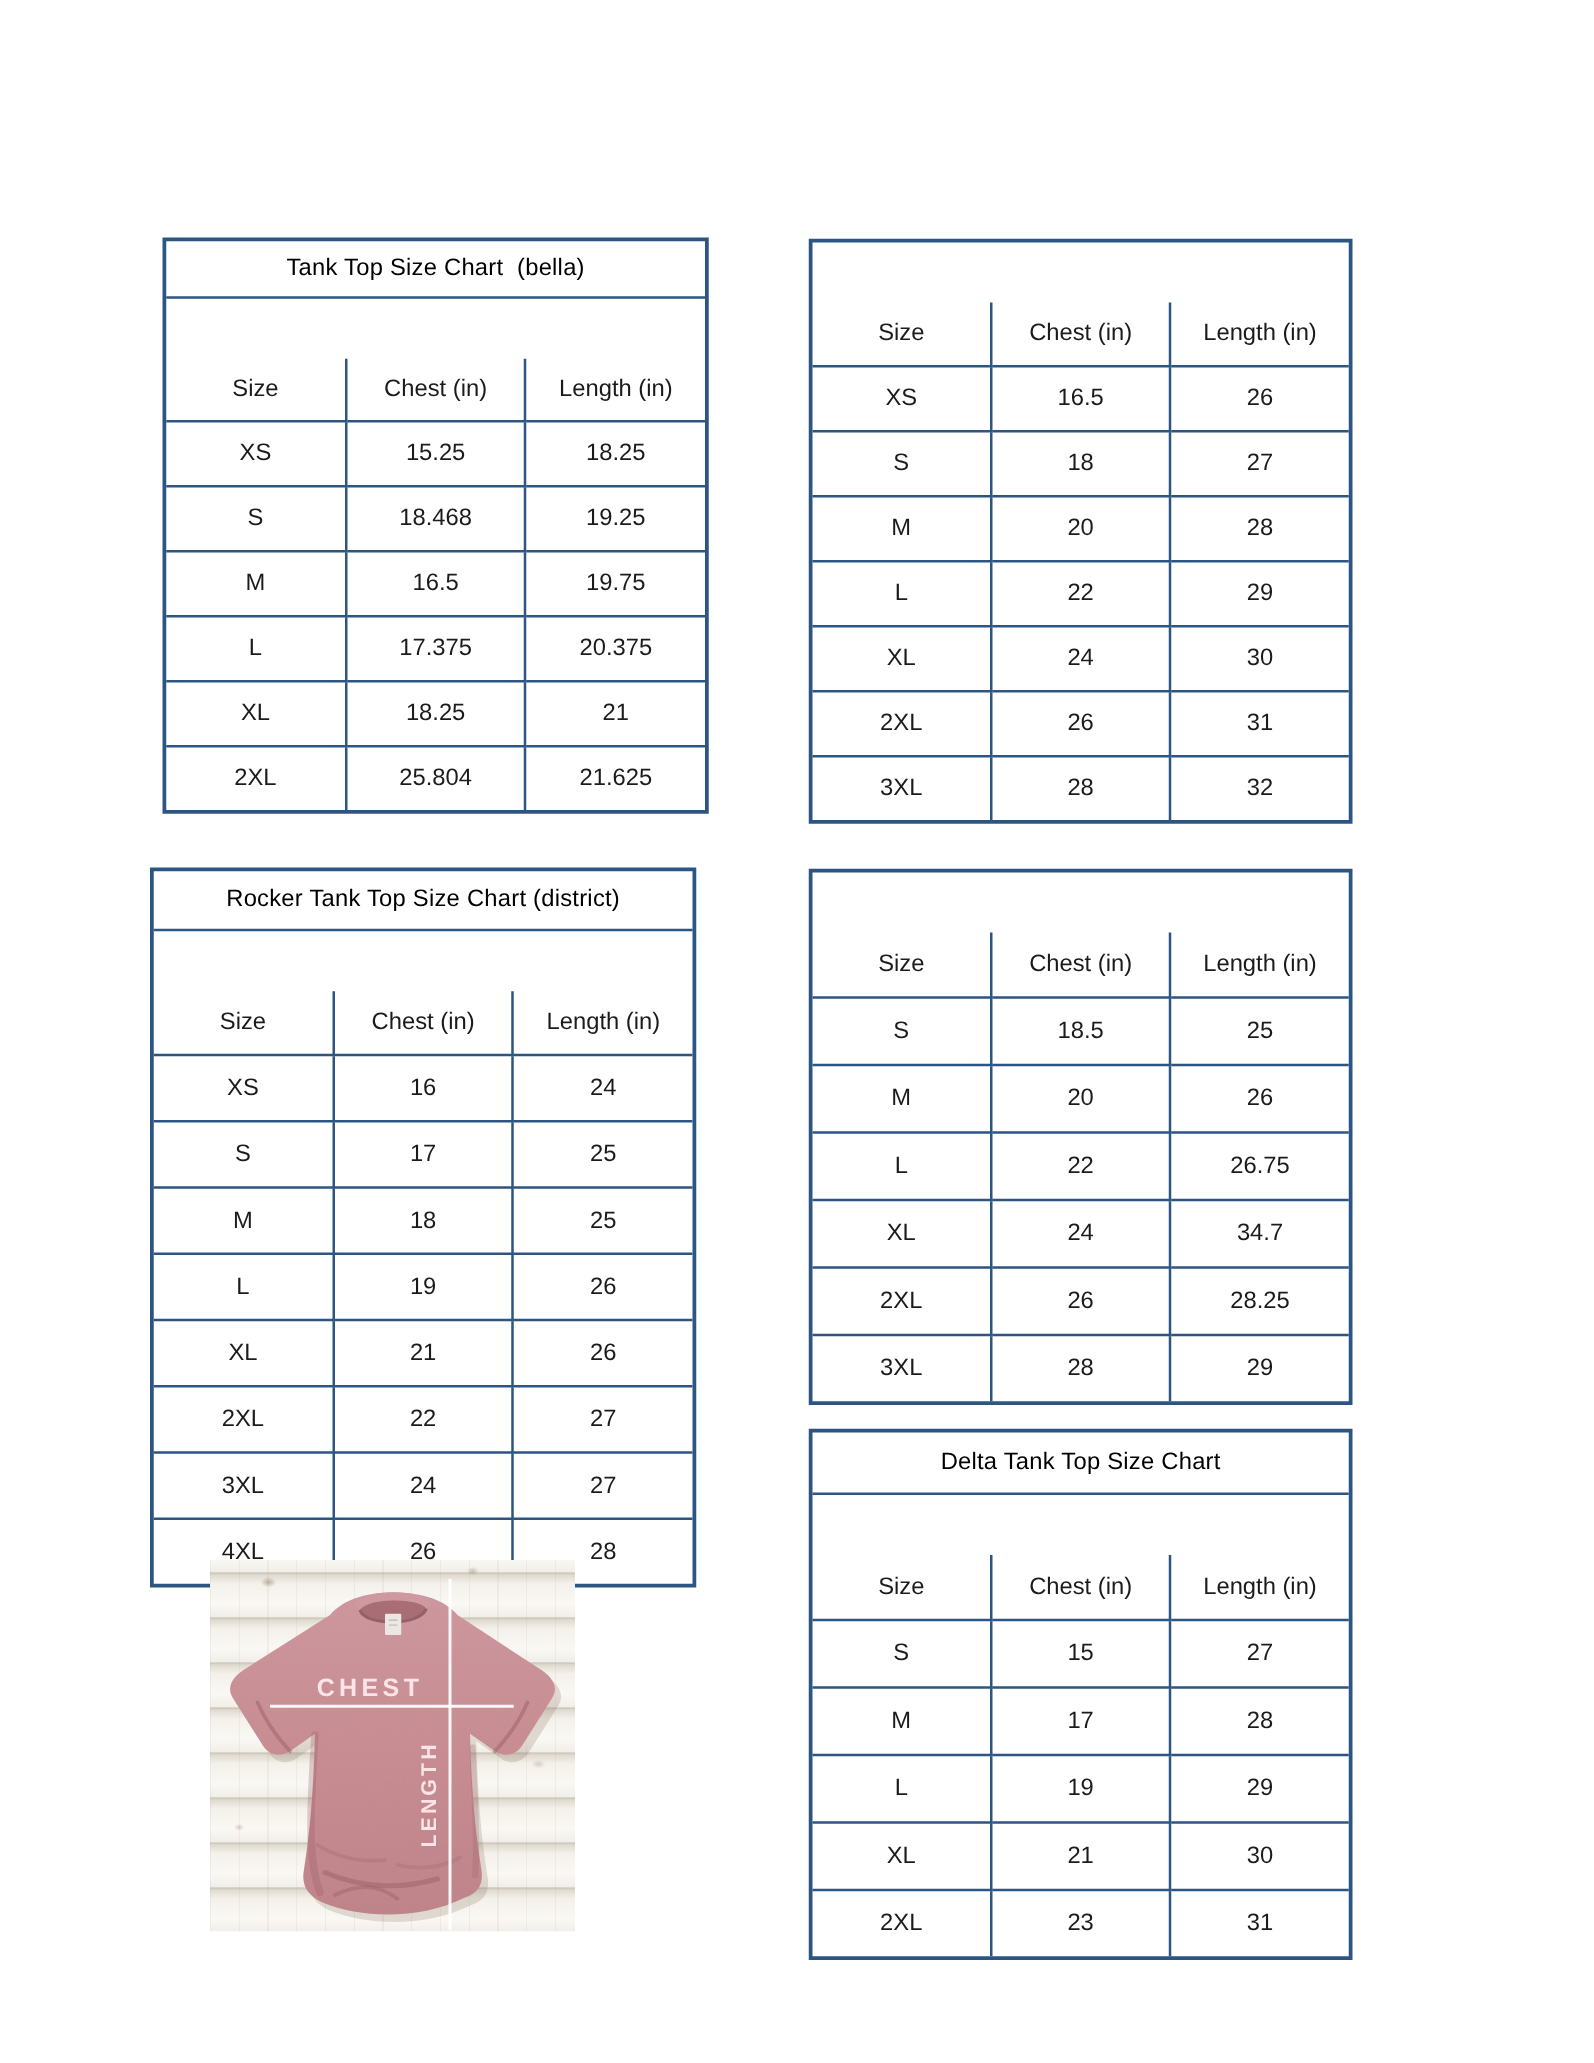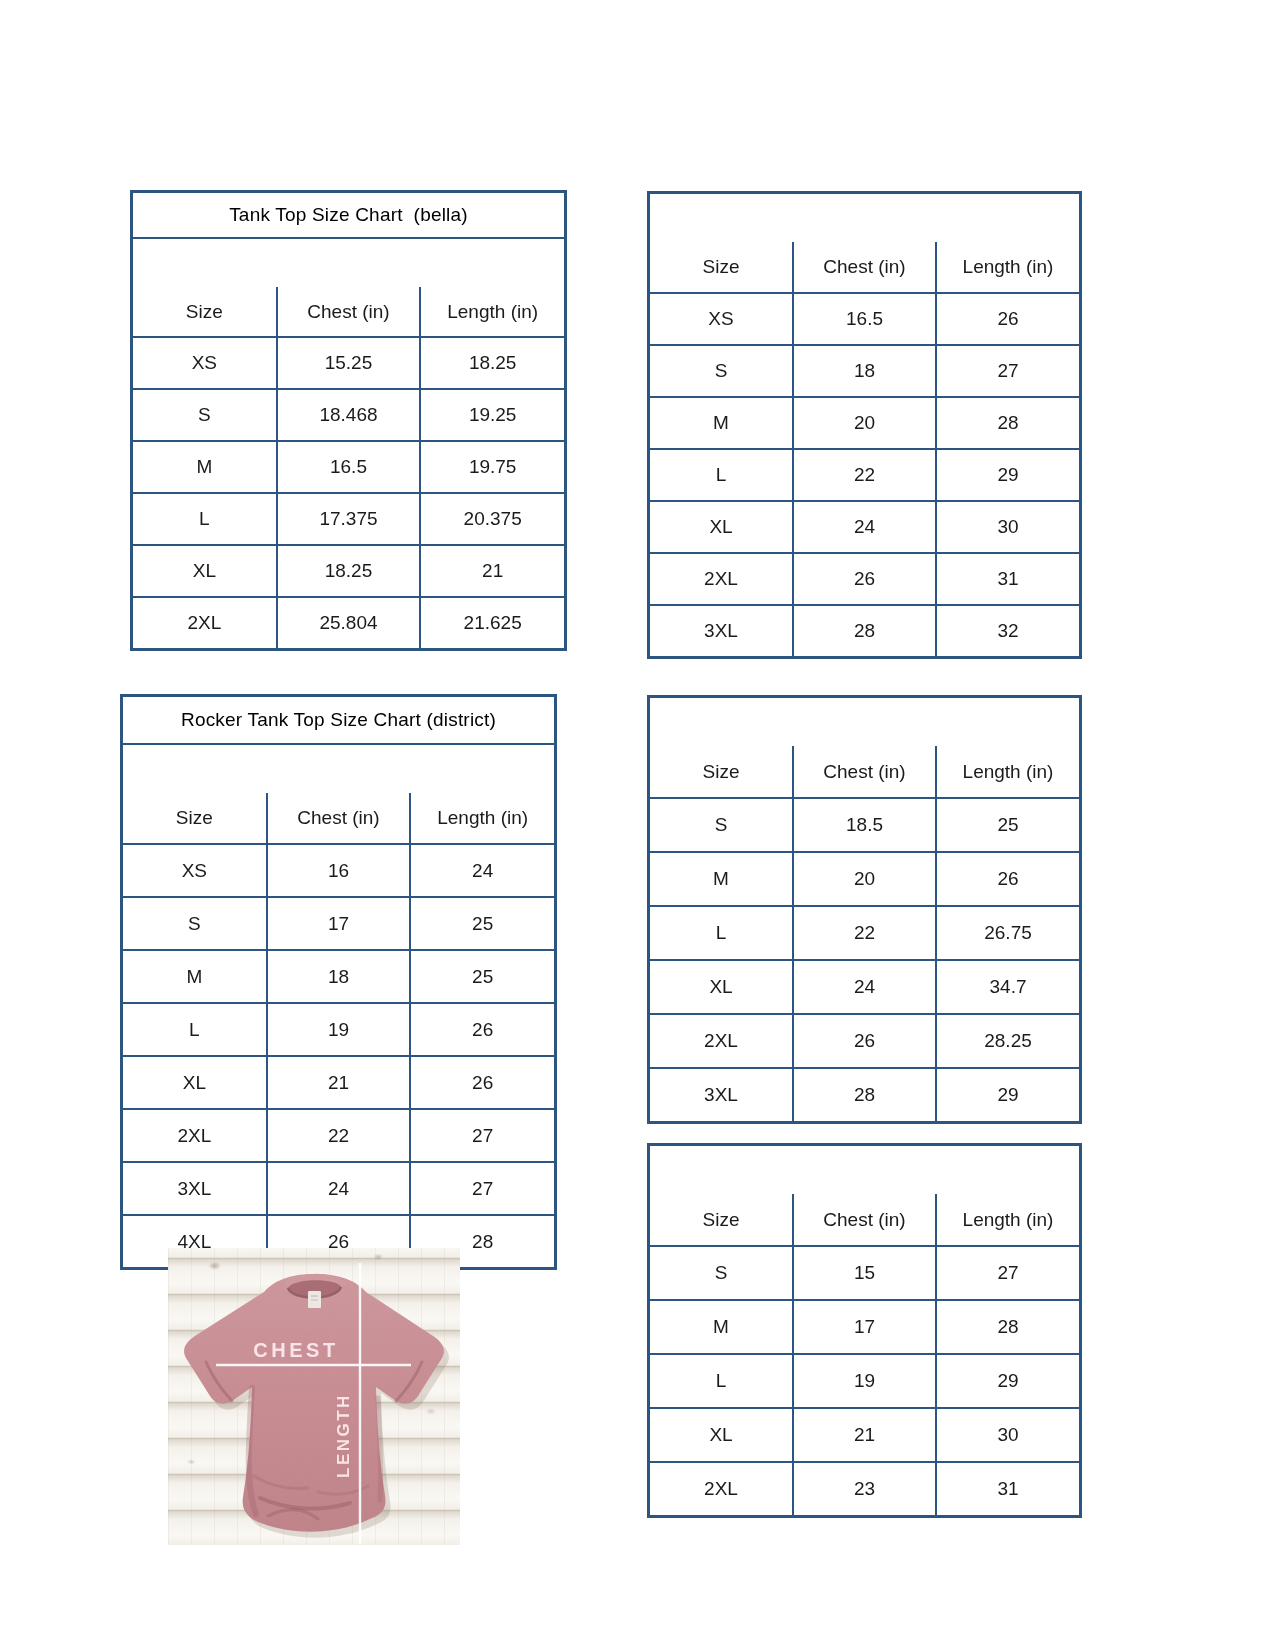--- a/index.html
+++ b/index.html
@@ -233,20 +233,21 @@
         <tr>
           <td>3XL</td>
           <td>28</td>
           <td>29</td>
         </tr>
       </tbody>
   </table>
 </div>
 
 <div class="size-table" id="t5">
+  <div class="tbl-title">Delta Tank Top Size Chart</div>
   <table>
     <thead>
         <tr>
           <th>Size</th>
           <th>Chest (in)</th>
           <th>Length (in)</th>
         </tr>
       </thead>
     <tbody>
         <tr>

